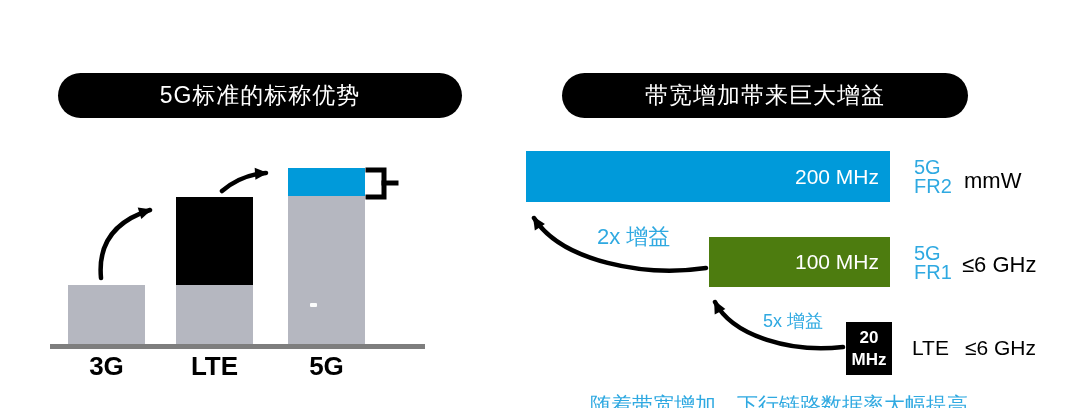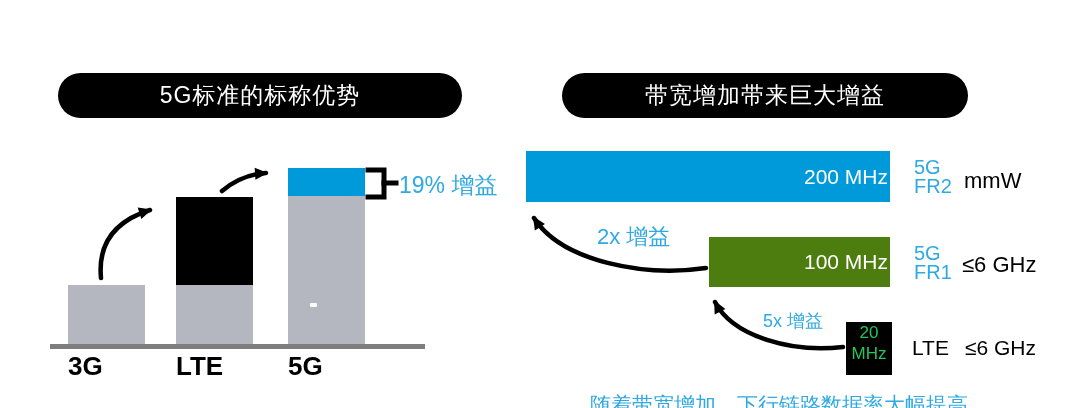--- a/index.html
+++ b/index.html
@@ -17,41 +17,41 @@
     display:flex; align-items:center; justify-content:center;
     font-size:23px; font-weight:500; letter-spacing:1px;
   }
   .pill-left { left:58px; top:33px; width:404px; height:45px; }
   .pill-right{ left:562px; top:33px; width:406px; height:45px; }
 
   
   .seg { position:absolute; }
   .axis-line { left:50px; top:304px; width:375px; height:5px; background:#7e7e7e; }
   .xlabel {
-    position:absolute; top:311px; width:77px; 
+    position:absolute; top:311px; width:77px; text-align:center;
     font-size:26px; font-weight:700; color:#000;
   }
   .caption {
     position:absolute; font-size:21px; font-weight:500; color:#2fa9e1;
     white-space:nowrap;
   }
   .gain-label {
     position:absolute; font-size:23px; font-weight:500; color:#2fa9e1;
     white-space:nowrap;
   }
 
   
   .hbar {
     position:absolute; display:flex; align-items:center; justify-content:flex-end;
-    color:#ffffff; font-size:21px; padding-right:2px;
+    color:#ffffff; font-size:21px; padding-right:11px;
   }
   .box20 {
-    position:absolute; background:#000; color:#22c55e; display:flex;
-    flex-direction:column; align-items:center; justify-content:flex-start;
-    font-size:17px; line-height:1.25; text-align:center;
+    position:absolute; background:#000; color:#ffffff; display:flex;
+    flex-direction:column; align-items:center; justify-content:center;
+    font-size:17px; line-height:1.25; text-align:center;font-weight:bold;
   }
   .freq-group { position:absolute; color:#2fa9e1; font-size:20px; font-weight:500; line-height:19px; }
   .band-label { position:absolute; color:#000; font-size:22px; white-space:nowrap; }
   .lte-row { position:absolute; display:flex; gap:16px; color:#000; font-size:21px; }
 
   svg.overlay { position:absolute; left:0; top:0; pointer-events:none; }
   .white-dash { position:absolute; left:310px; top:263px; width:7px; height:4px; background:#ffffff; opacity:.95; border-radius:1px; }
 </style>
 </head>
 <body>
@@ -70,21 +70,20 @@
   <div class="seg" style="left:288px; top:128px; width:77px; height:28px; background:#009ada;"></div>
   <div class="seg" style="left:288px; top:156px; width:77px; height:149px; background:#b5b7c0;"></div>
   <div class="white-dash"></div>
 
   <div class="axis-line abs"></div>
 
   <div class="xlabel" style="left:68px;">3G</div>
   <div class="xlabel" style="left:176px;">LTE</div>
   <div class="xlabel" style="left:288px;">5G</div>
 
-  <div class="gain-label" style="left:399px; top:130px;">19% 增益</div>
 
 
   <div class="pill pill-right abs">
     <span>带宽增加带来巨大增益</span>
   </div>
 
   <div class="hbar" style="left:526px; top:111px; width:364px; height:51px; background:#009ada;">
     <span>200 MHz</span>
   </div>
   <div class="freq-group" style="left:914px; top:118px;">

